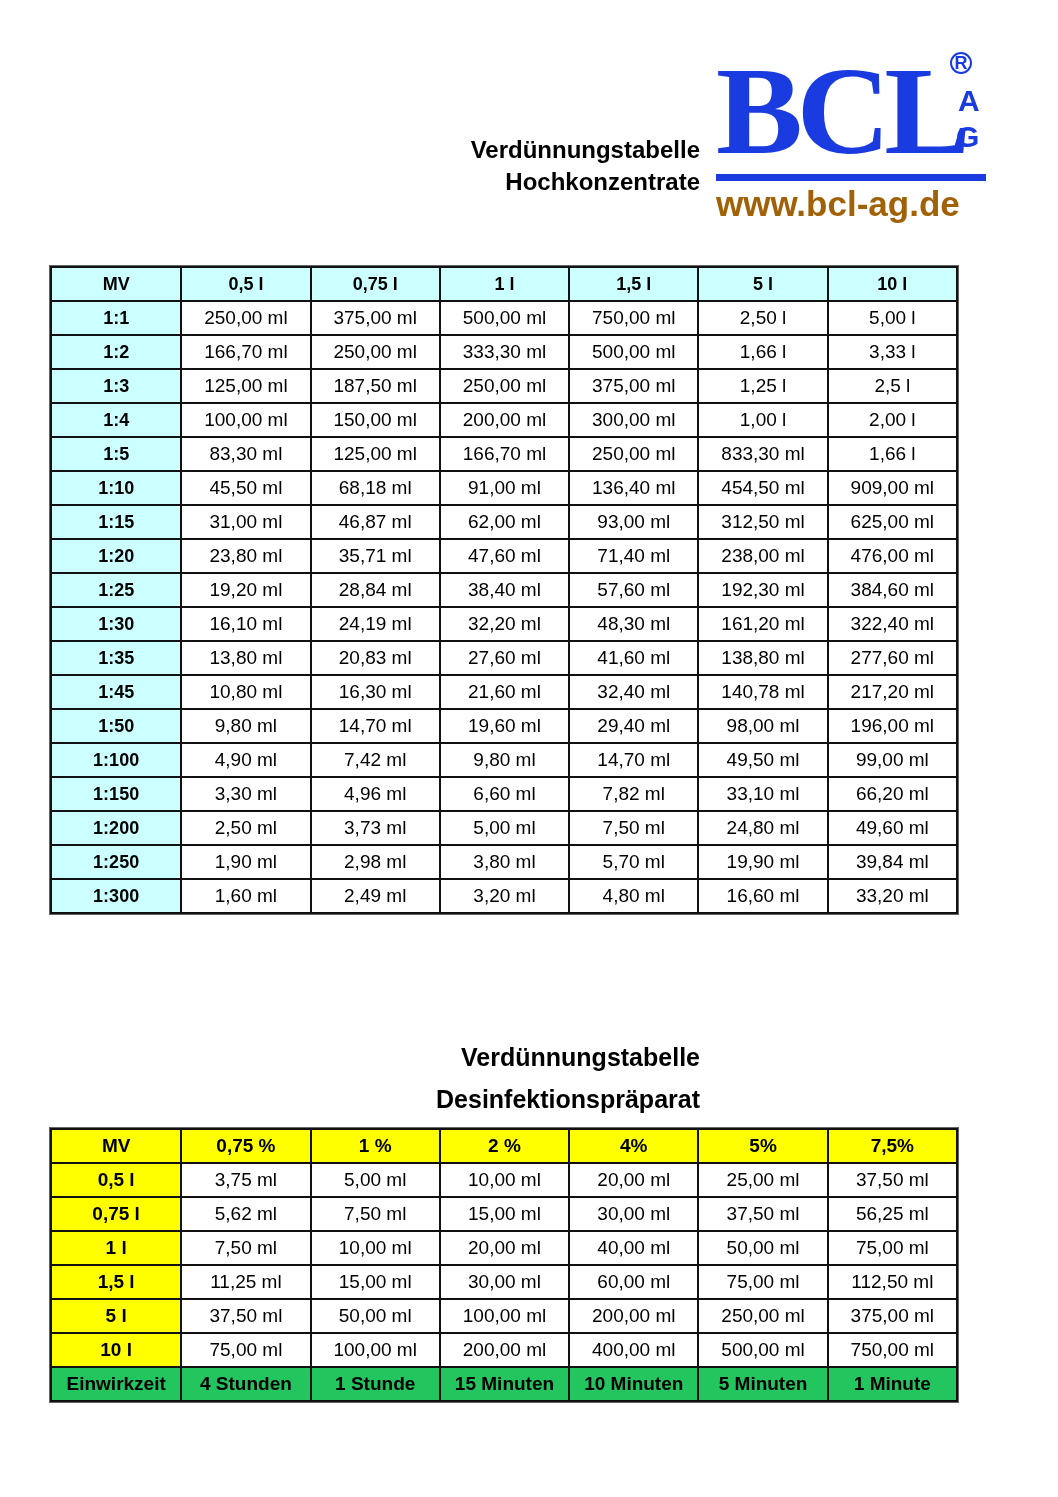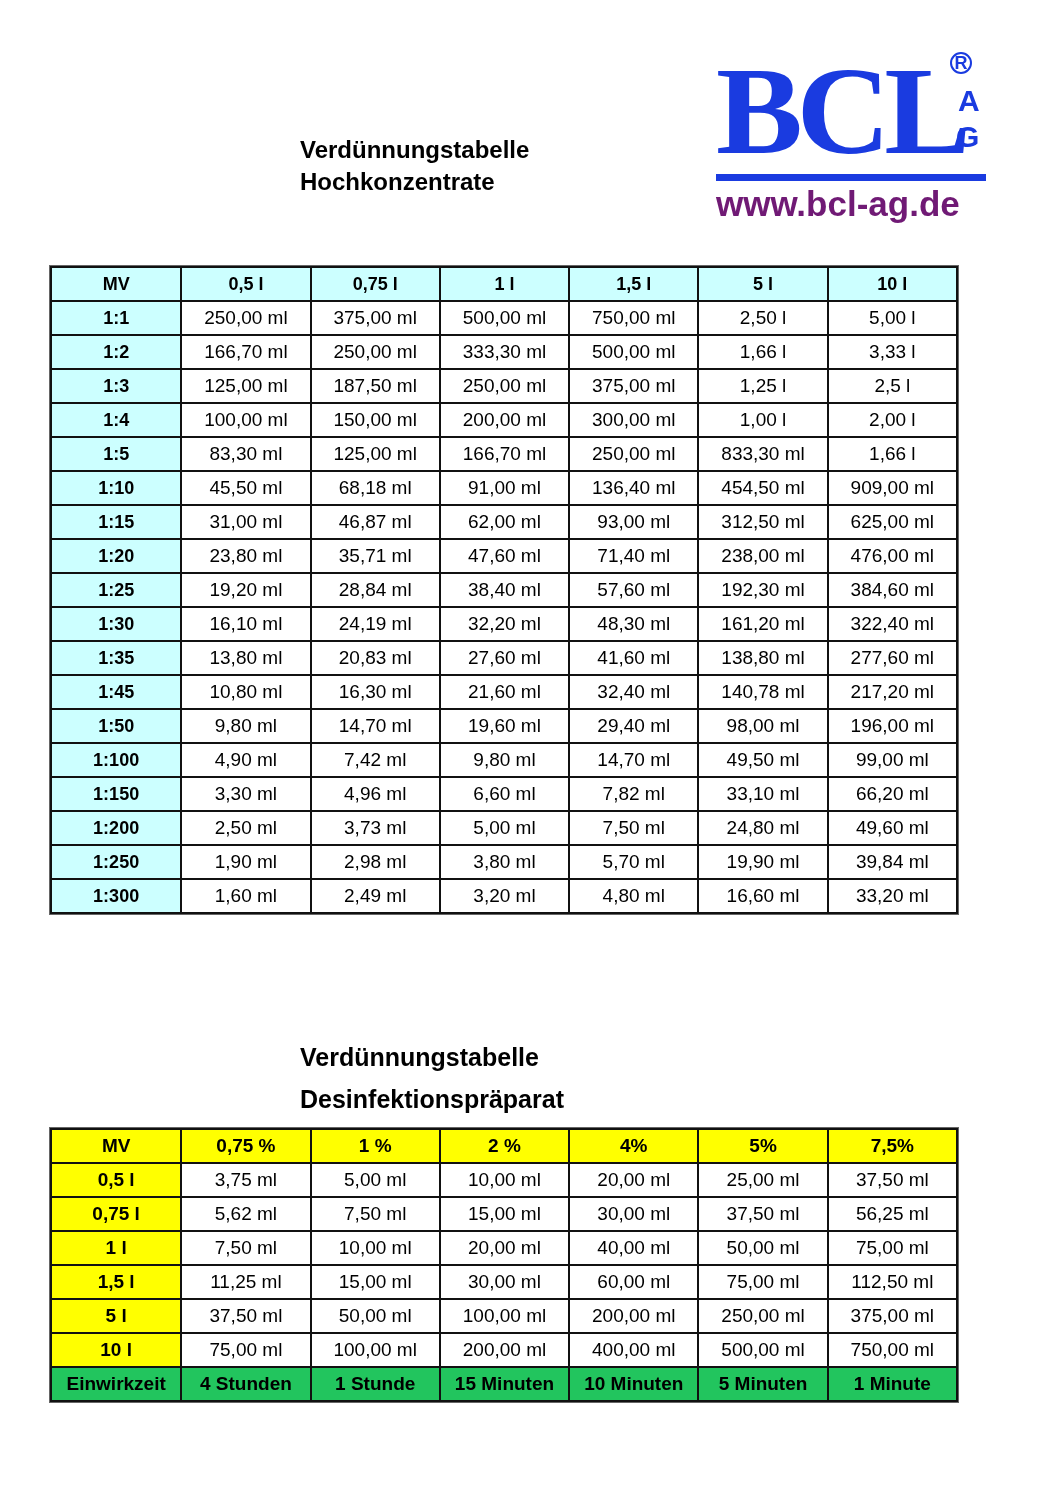--- a/index.html
+++ b/index.html
@@ -4,23 +4,23 @@
 <style>
   html, body { margin: 0; padding: 0; background: #ffffff; }
   body { width: 1058px; height: 1497px; position: relative; overflow: hidden; font-family: "Liberation Sans", sans-serif; color: #000; }
 
   .logo { position: absolute; left: 712px; top: 48px; width: 275px; height: 180px; }
   .logo-bcl { position: absolute; left: 4px; top: 2px; font-family: "Liberation Serif", serif; font-weight: bold; font-size: 124px; line-height: 124px; color: #1a3be0; letter-spacing: -6px; transform: scaleX(1.05); transform-origin: left top; }
   .logo-reg { position: absolute; left: 238px; top: 4px; font-size: 18px; color: #1a3be0; font-weight: bold; border: 2px solid #1a3be0; border-radius: 50%; width: 18px; height: 18px; line-height: 18px; text-align: center; }
   .logo-a { position: absolute; left: 246px; top: 38px; font-size: 30px; font-weight: bold; color: #1a3be0; line-height: 30px; }
   .logo-g { position: absolute; left: 244px; top: 74px; font-size: 30px; font-weight: bold; color: #1a3be0; line-height: 30px; }
   .logo-bar { position: absolute; left: 4px; top: 126px; width: 270px; height: 7px; background: #1a3be0; }
-  .logo-url { position: absolute; left: 4px; top: 136px; font-size: 35px; font-weight: bold; color: #701a75; letter-spacing: 0px; }
-
-  .title { position: absolute; left: 300px; width: 400px; text-align: left; font-weight: bold; font-size: 24px; line-height: 32px; }
+  .logo-url { position: absolute; left: 4px; top: 136px; font-size: 35px; font-weight: bold; color: #a16207; letter-spacing: 0px; }
+
+  .title { position: absolute; left: 300px; width: 400px; text-align: right; font-weight: bold; font-size: 24px; line-height: 32px; }
   .title1 { top: 134px; }
   .title2 { top: 1036px; line-height: 42px; font-size: 25px; }
 
   table.grid { position: absolute; left: 50px; border-collapse: collapse; table-layout: fixed; }
   table.grid td { border: 2px solid #111; height: 32px; padding: 0; text-align: center; font-size: 19px; font-family: "Liberation Sans", sans-serif; white-space: nowrap; }
   table.grid col.c0 { width: 130px; }
   table.grid col.cx { width: 129px; }
   .t1 { top: 266px; width: 908px; outline: 1px solid #666; }
   .t1 td { height: 32px; }
   .t1 td.hd { background: #ccffff; font-weight: bold; font-size: 18px; }

